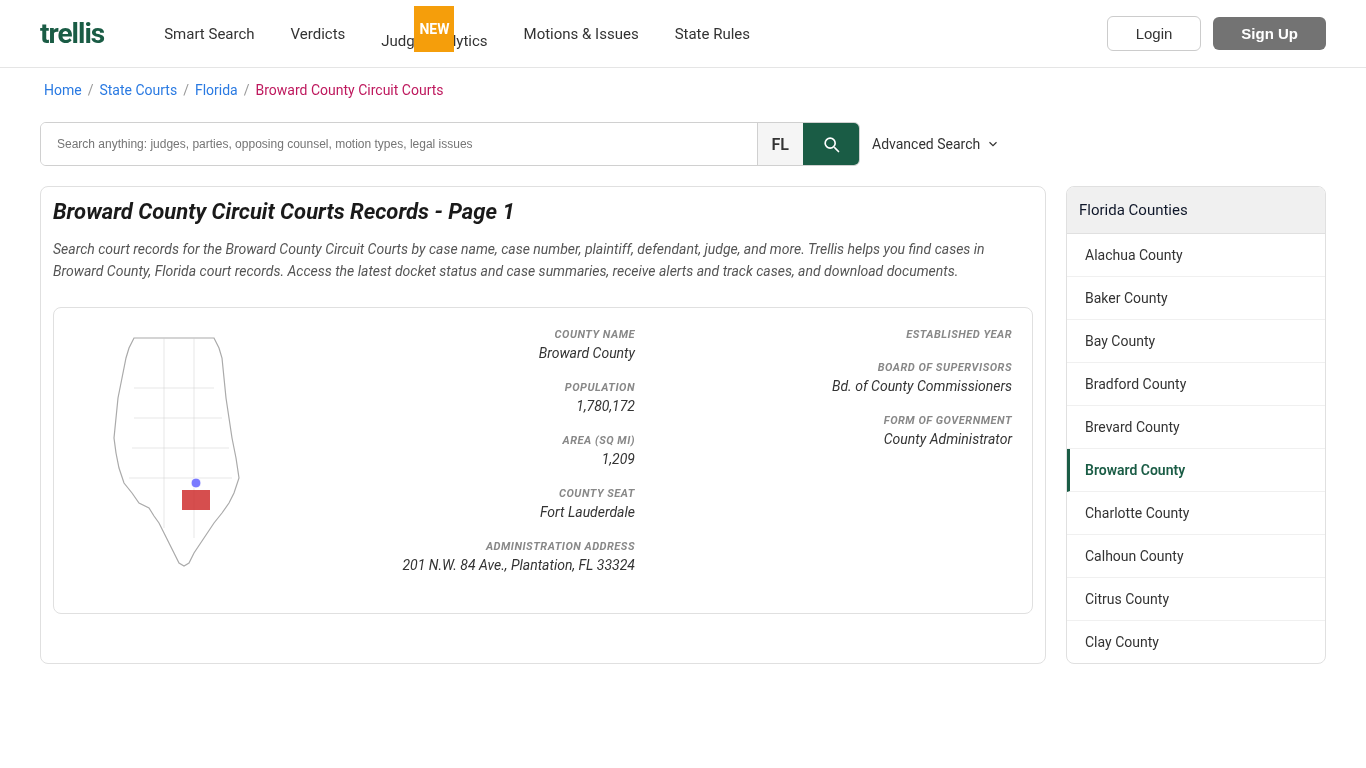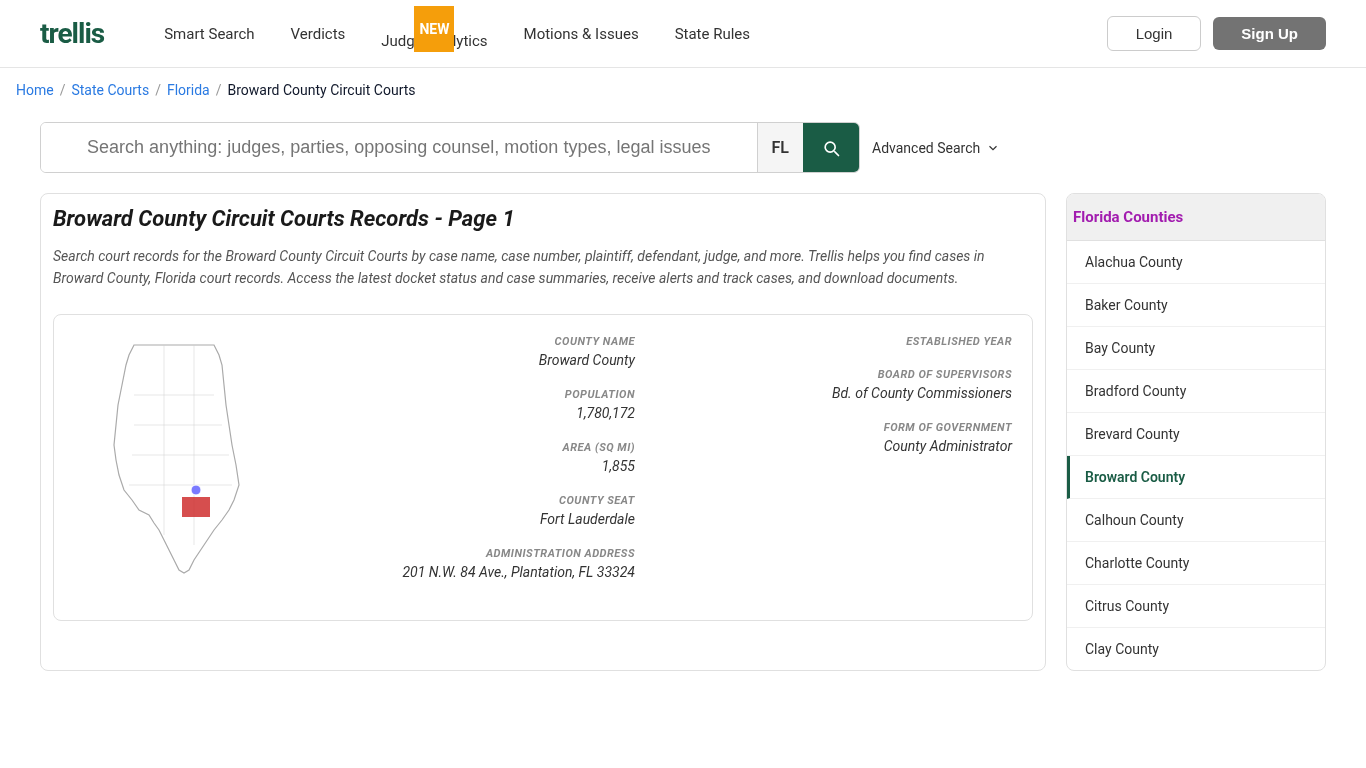--- a/index.html
+++ b/index.html
@@ -57,54 +57,53 @@
       border-radius: 6px;
       background: #737373;
       color: #fff;
       font-size: 15px;
       cursor: pointer;
       font-weight: 600;
     }
 
     
     .breadcrumb {
-      padding: 14px 16px;
+      padding: 14px 44px;
       font-size: 14px;
       color: #666;
       display: flex;
       align-items: center;
       gap: 6px;
     }
     .breadcrumb a { color: #2a7ae2; text-decoration: none; }
     .breadcrumb .sep { color: #999; }
-    .breadcrumb .current { color: #0f172a; }
+    .breadcrumb .current { color: #be185d; }
 
     
     .search-section {
       padding: 10px 40px 20px;
       display: flex;
       align-items: center;
       gap: 12px;
     }
     .search-bar {
       display: flex;
       flex: 1;
       max-width: 820px;
       border: 1.5px solid #d0d0d0;
       border-radius: 6px;
       overflow: hidden;
     }
     .search-input {
       flex: 1;
       padding: 14px 16px;
-      font-size: 18px;
+      font-size: 12px;
       border: none;
       outline: none;
       color: #555;
-      text-align: center;
     }
     .search-state {
       padding: 0 14px;
       background: #f5f5f5;
       border-left: 1px solid #d0d0d0;
       display: flex;
       align-items: center;
       font-size: 16px;
       font-weight: 600;
       color: #333;
@@ -196,24 +195,24 @@
     
     .sidebar {
       width: 260px;
       flex-shrink: 0;
       border: 1px solid #e0e0e0;
       border-radius: 8px;
       overflow: hidden;
     }
     .sidebar-header {
       background: #f0f0f0;
-      padding: 14px 6px;
+      padding: 14px 12px;
       font-size: 15px;
-      font-weight: 700;
-      color: #a21caf;
+      font-weight: 400;
+      color: #0f172a;
       border-bottom: 1px solid #e0e0e0;
     }
     .sidebar-item {
       padding: 13px 18px;
       font-size: 14px;
       color: #333;
       cursor: pointer;
       border-bottom: 1px solid #f0f0f0;
     }
     .sidebar-item.active {
@@ -304,21 +303,21 @@
           <div class="info-group">
             <div class="info-label">COUNTY NAME</div>
             <div class="info-value">Broward County</div>
           </div>
           <div class="info-group">
             <div class="info-label">POPULATION</div>
             <div class="info-value">1,780,172</div>
           </div>
           <div class="info-group">
             <div class="info-label">AREA (SQ MI)</div>
-            <div class="info-value">1,855</div>
+            <div class="info-value">1,209</div>
           </div>
           <div class="info-group">
             <div class="info-label">COUNTY SEAT</div>
             <div class="info-value">Fort Lauderdale</div>
           </div>
           <div class="info-group">
             <div class="info-label">ADMINISTRATION ADDRESS</div>
             <div class="info-value">201 N.W. 84 Ave., Plantation, FL 33324</div>
           </div>
         </div>
@@ -340,19 +339,19 @@
   </div>
 
   <aside class="sidebar">
     <div class="sidebar-header">Florida Counties</div>
     <div class="sidebar-item">Alachua County</div>
     <div class="sidebar-item">Baker County</div>
     <div class="sidebar-item">Bay County</div>
     <div class="sidebar-item">Bradford County</div>
     <div class="sidebar-item">Brevard County</div>
     <div class="sidebar-item active">Broward County</div>
+    <div class="sidebar-item">Charlotte County</div>
     <div class="sidebar-item">Calhoun County</div>
-    <div class="sidebar-item">Charlotte County</div>
     <div class="sidebar-item">Citrus County</div>
     <div class="sidebar-item">Clay County</div>
   </aside>
 
 </div>
 
 </body></html>

